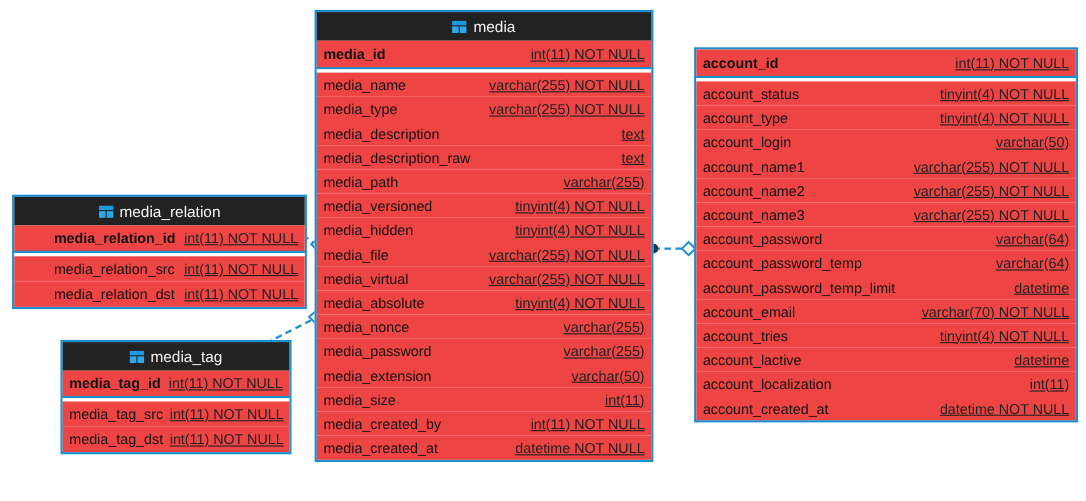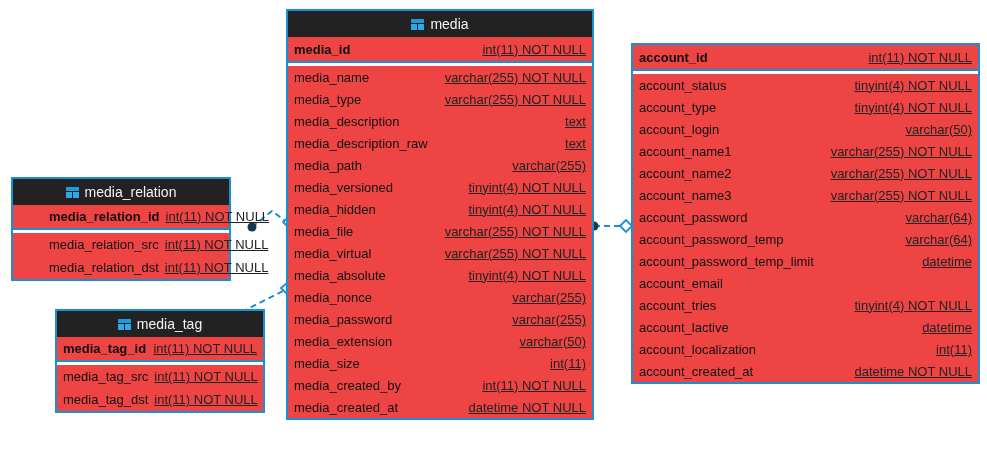--- a/index.html
+++ b/index.html
@@ -85,21 +85,21 @@
   #tbl-media .pk-row { height: 26px; }
   #tbl-media .body-pad { height: 3px; background:#fff; }
 
   
   #tbl-account { left: 631px; top: 43px; width: 349px; }
   #tbl-account .field { height: 22px; }
   #tbl-account .pk-row { height: 26px; }
   #tbl-account .body-pad { height: 3px; background:#fff; }
 
   
-  #tbl-media_relation { left: 11px; top: 177px; width: 220px; }
+  #tbl-media_relation { left: 11px; top: 177px; width: 268px; }
   #tbl-media_relation .field { height: 23px; padding-left: 36px; }
   #tbl-media_relation .pk-row { height: 25px; }
   #tbl-media_relation .body-pad { height: 3px; background:#fff; }
   #tbl-media_relation .field .ftype { padding-left: 6px; }
 
   
   #tbl-media_tag { left: 11px; top: 309px; width: 210px; margin-left: 44px; }
   #tbl-media_tag .field { height: 23px; }
   #tbl-media_tag .pk-row { height: 25px; }
   #tbl-media_tag .body-pad { height: 3px; background:#fff; }
@@ -251,20 +251,21 @@
       <div class="field">
           <span class="fname">account_password_temp</span>
           <span class="ftype">varchar(64)</span>
         </div>
       <div class="field">
           <span class="fname">account_password_temp_limit</span>
           <span class="ftype">datetime</span>
         </div>
       <div class="field">
           <span class="fname">account_email</span>
+          <span class="ftype">varchar(70) NOT NULL</span>
         </div>
       <div class="field">
           <span class="fname">account_tries</span>
           <span class="ftype">tinyint(4) NOT NULL</span>
         </div>
       <div class="field">
           <span class="fname">account_lactive</span>
           <span class="ftype">datetime</span>
         </div>
       <div class="field">

